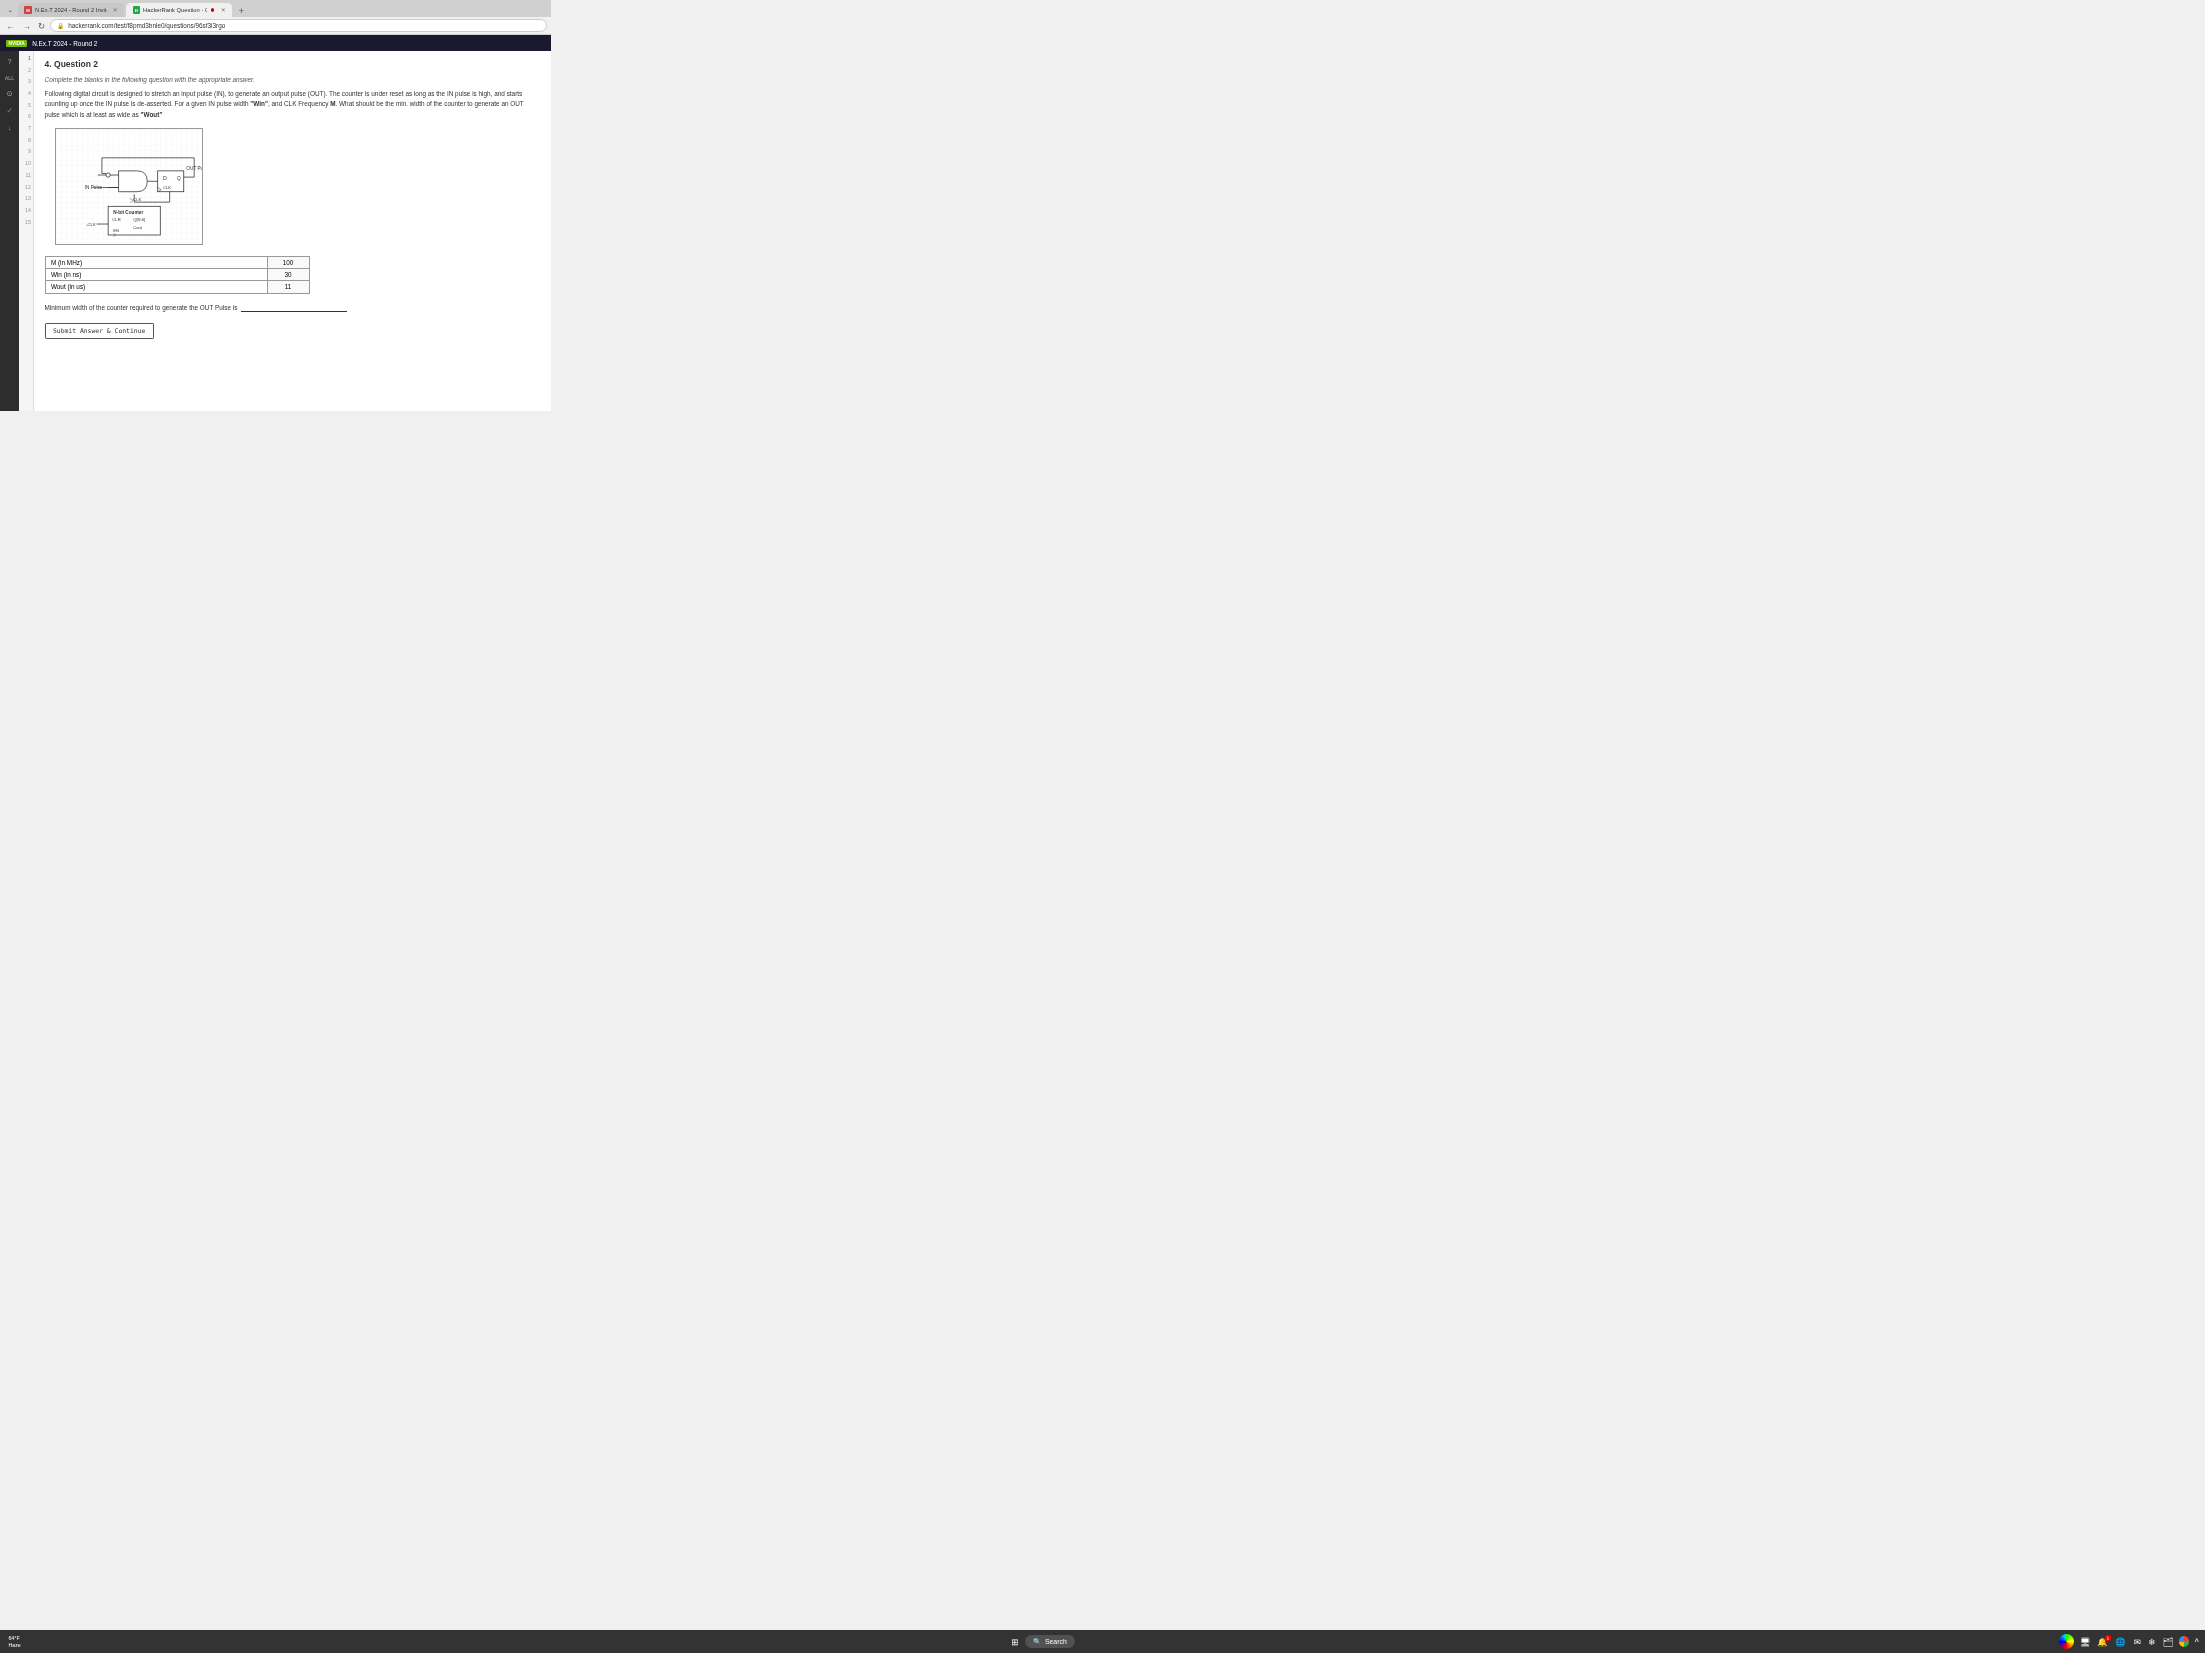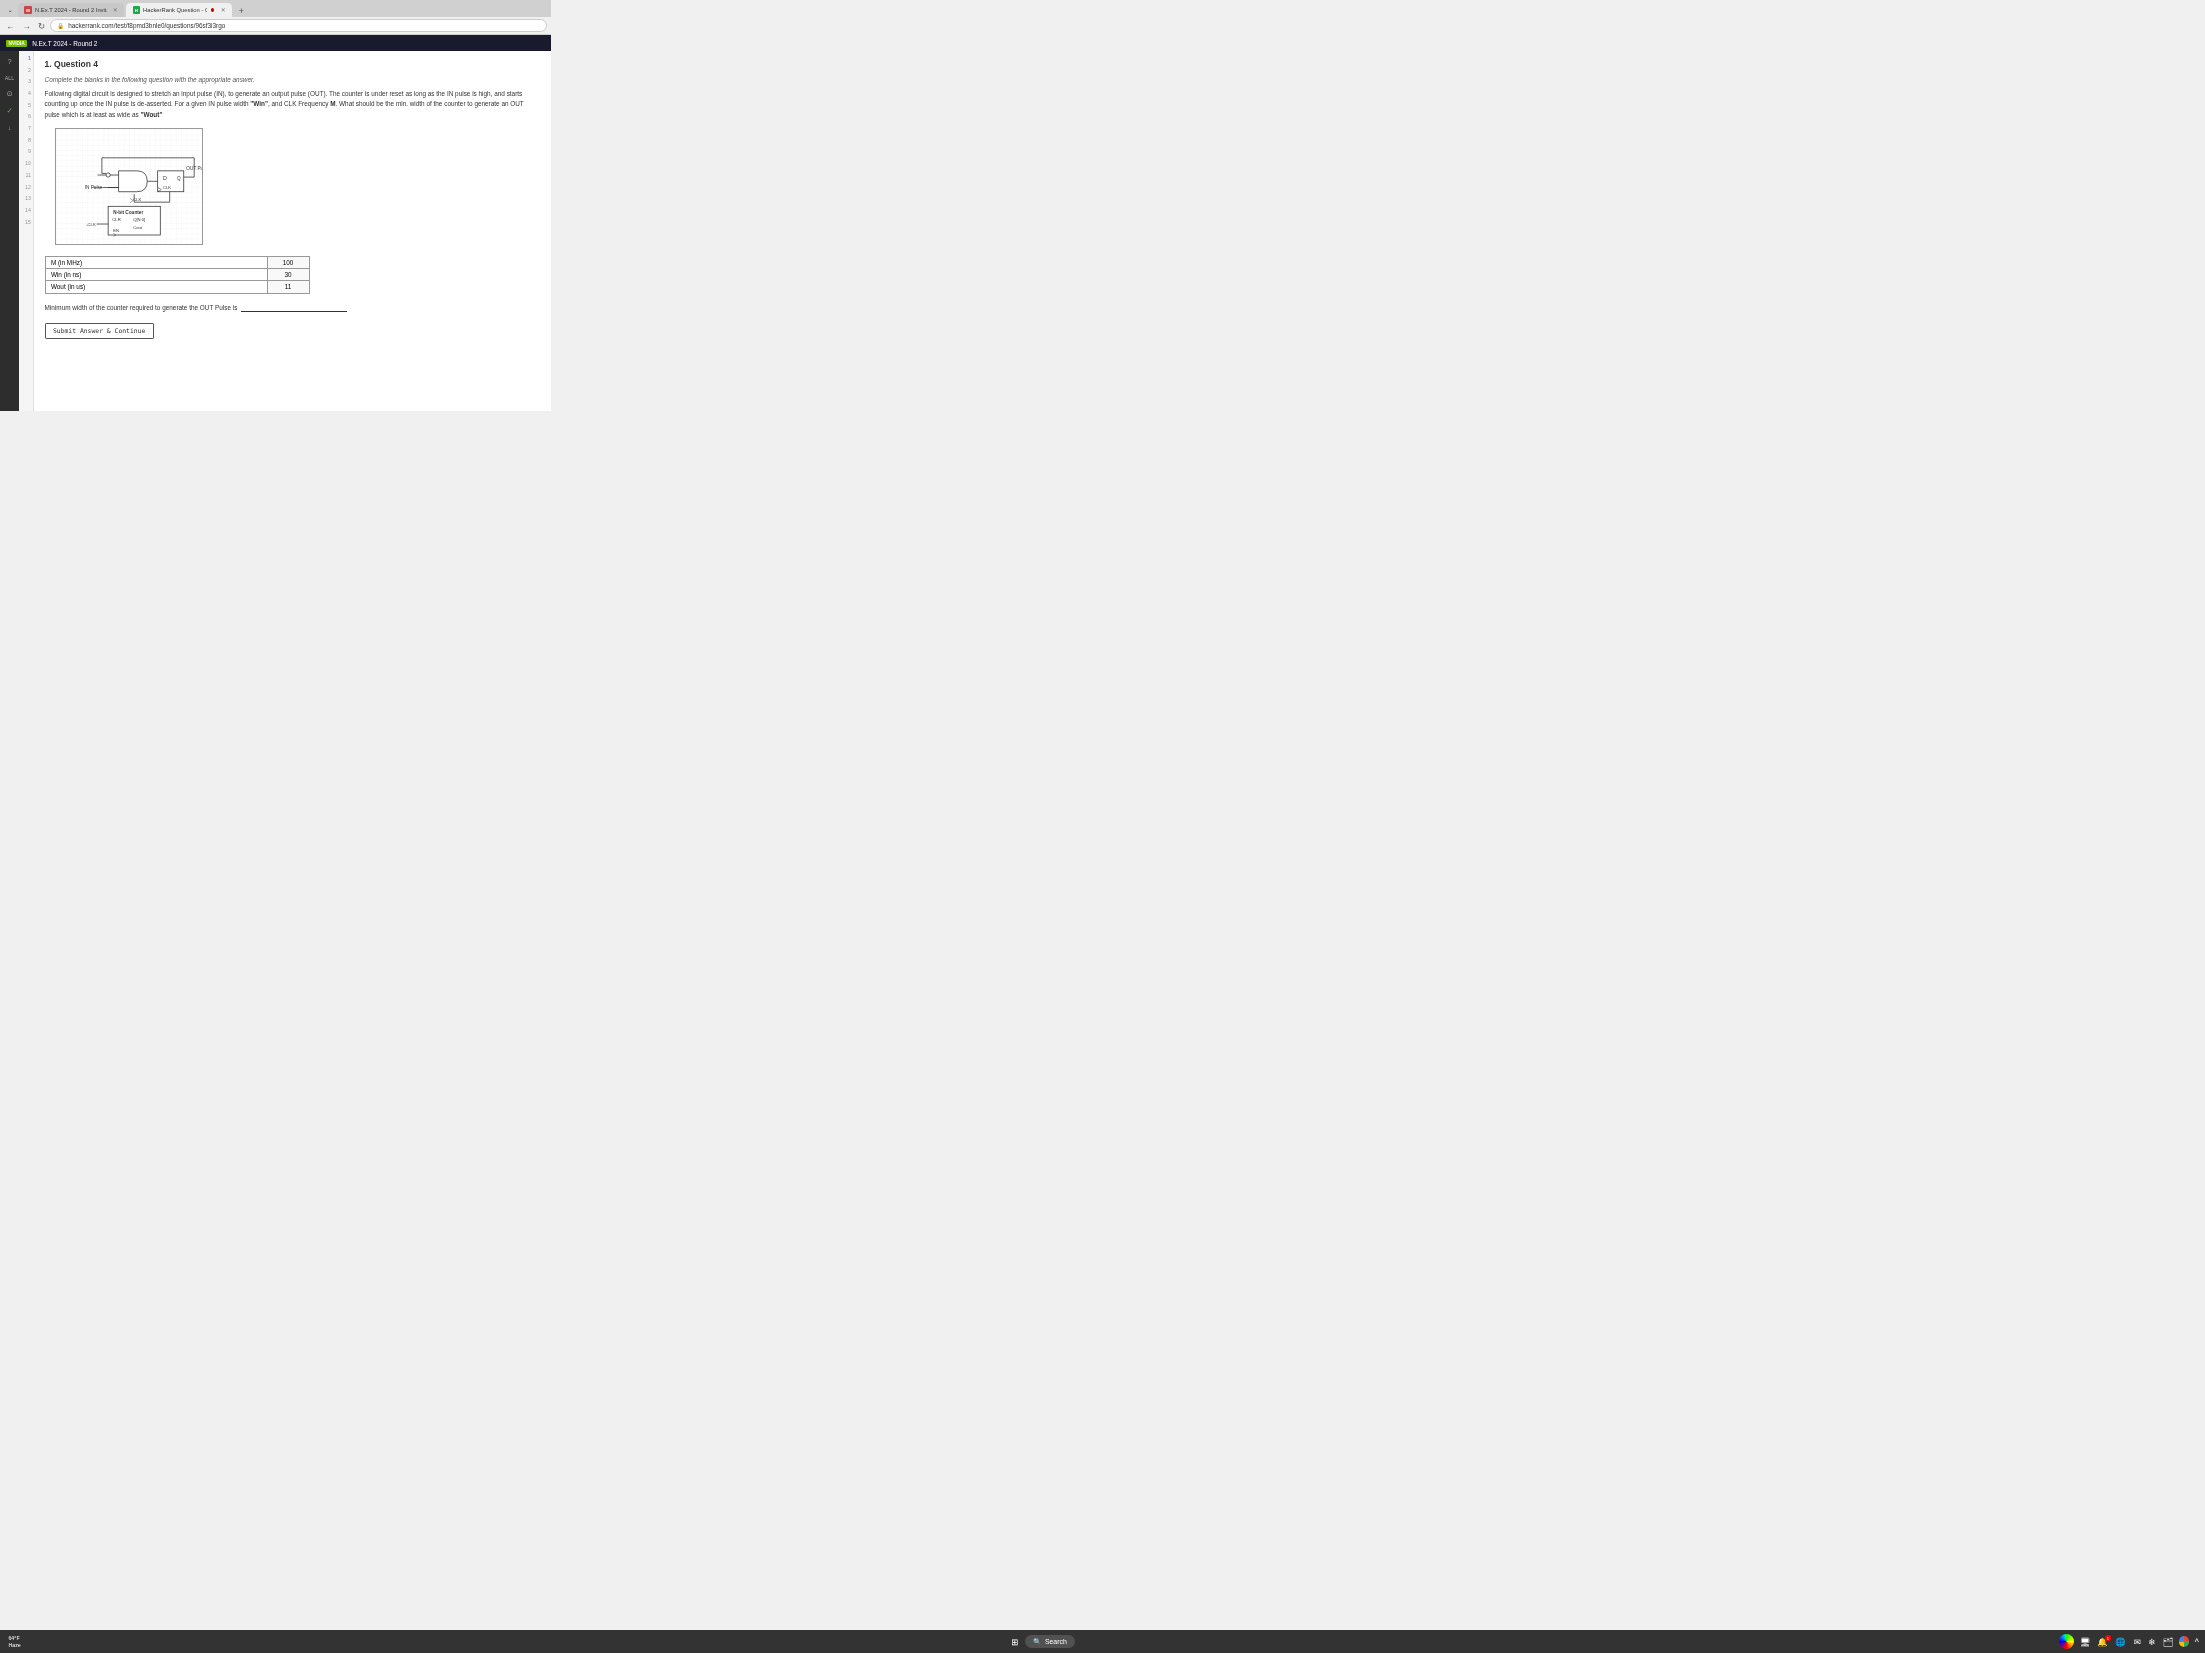--- a/index.html
+++ b/index.html
@@ -373,21 +373,21 @@
     <div class="line-num">10</div>
     <div class="line-num">11</div>
     <div class="line-num">12</div>
     <div class="line-num">13</div>
     <div class="line-num">14</div>
     <div class="line-num">15</div>
   </div>
 
   <div class="content-area">
 
-    <div class="question-title">1. Question 4</div>
+    <div class="question-title">4. Question 2</div>
 
     <div class="question-instruction">Complete the blanks in the following question with the appropriate answer.</div>
 
     <div class="question-body">
       Following digital circuit is designed to stretch an input pulse (IN), to generate an output pulse (OUT). The counter is under reset as long as the IN pulse is high, and starts counting up once the IN pulse is de-asserted.
       For a given IN pulse width <strong>"Win"</strong>, and CLK Frequency <strong>M</strong>. What should be the min. width of the counter to generate an OUT pulse which is at least as wide as <strong>"Wout"</strong>
     </div>
 
     
     <div class="circuit-diagram">

